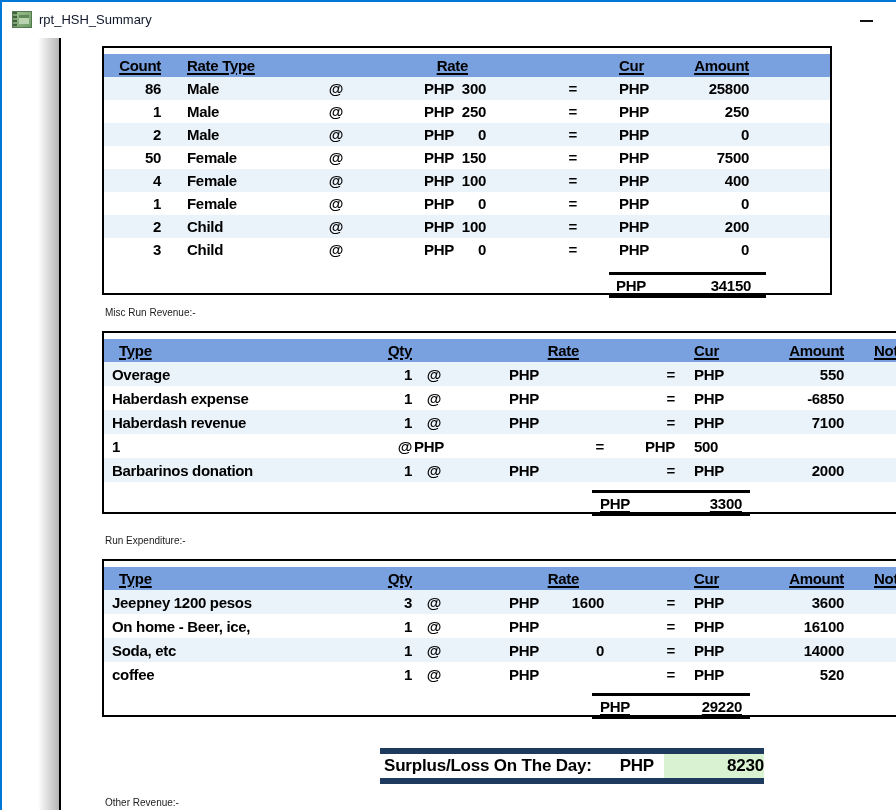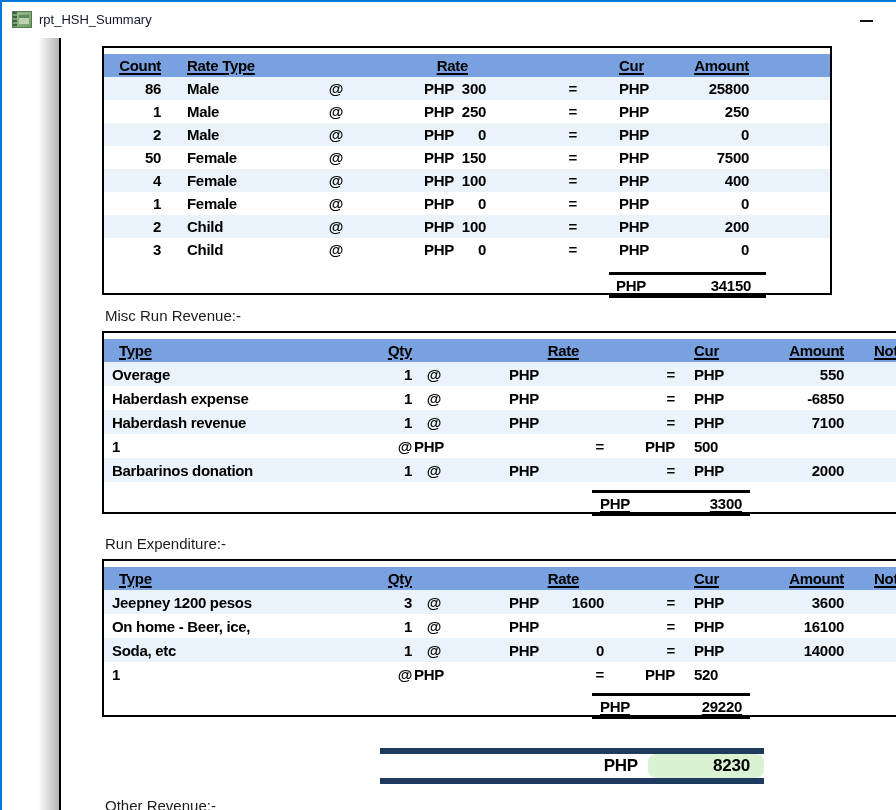--- a/index.html
+++ b/index.html
@@ -75,30 +75,30 @@
   .t2-row > :nth-child(8){text-align:right;}
   .t2-row > :nth-child(9){padding-left:30px;}
   
   .total{display:flex;justify-content:space-between;align-items:center;height:26px;
     border-top:3px solid #000;border-bottom:3px solid #000;font-weight:bold;font-size:15px;letter-spacing:-0.3px;}
   .total span{text-decoration:underline;text-underline-offset:2px;}
   .t1-total{margin-top:11px;margin-left:505px;width:157px;padding:0 15px 0 7px;}
   .t2-total{margin-top:8px;margin-left:488px;width:158px;padding:0 8px;}
   .t3-total{margin-top:7px;margin-left:488px;width:158px;padding:0 8px;}
   
-  .section-label{position:absolute;left:103px;font-size:15px;color:#1c1c1c;white-space:nowrap;}
+  .section-label{position:absolute;left:103px;font-size:10px;color:#1c1c1c;white-space:nowrap;}
   #misc-label{top:305px;} #exp-label{top:533px;} #other-label{top:795px;}
   
   #surplus{position:absolute;left:378px;top:746px;width:384px;}
   .navy-bar{height:6px;background:var(--navy_bar);}
   .surplus-mid{display:flex;align-items:center;height:24px;font-weight:bold;font-size:17px;letter-spacing:-0.2px;white-space:nowrap;}
   .surplus-label{padding-left:4px;}
   .surplus-cur{margin-left:auto;margin-right:10px;}
-  .surplus-amount{width:116px;height:24px;background:var(--surplus_green);
-    display:flex;align-items:center;justify-content:flex-end;padding-right:14px;border-radius:8px;}
+  .surplus-amount{width:100px;height:24px;background:var(--surplus_green);
+    display:flex;align-items:center;justify-content:flex-end;}
 </style>
 </head>
 <body>
 
 <div class="titlebar">
   <span class="report-icon"></span>
   <span class="window-title">rpt_HSH_Summary</span>
   <button class="minimize-btn">
     <span class="minimize-glyph"></span>
   </button>
@@ -331,38 +331,40 @@
         <div>1</div>
         <div>@</div>
         <div>PHP</div>
         <div>0</div>
         <div>=</div>
         <div>PHP</div>
         <div>14000</div>
         <div></div>
       </div>
       <div class="grid t2-row">
+        <div>coffee</div>
         <div>1</div>
         <div>@</div>
         <div>PHP</div>
         <div></div>
         <div>=</div>
         <div>PHP</div>
         <div>520</div>
         <div></div>
       </div>
     </div>
   <div class="total t3-total">
     <span>PHP</span>
     <span>29220</span>
   </div>
 </div>
 
 <div id="surplus">
   <div class="navy-bar"></div>
   <div class="surplus-mid">
+    <span class="surplus-label">Surplus/Loss On The Day:</span>
     <span class="surplus-cur">PHP</span>
     <span class="surplus-amount">8230</span>
   </div>
   <div class="navy-bar"></div>
 </div>
 
 <div class="section-label" id="other-label">Other Revenue:-</div>
 
 </body></html>

